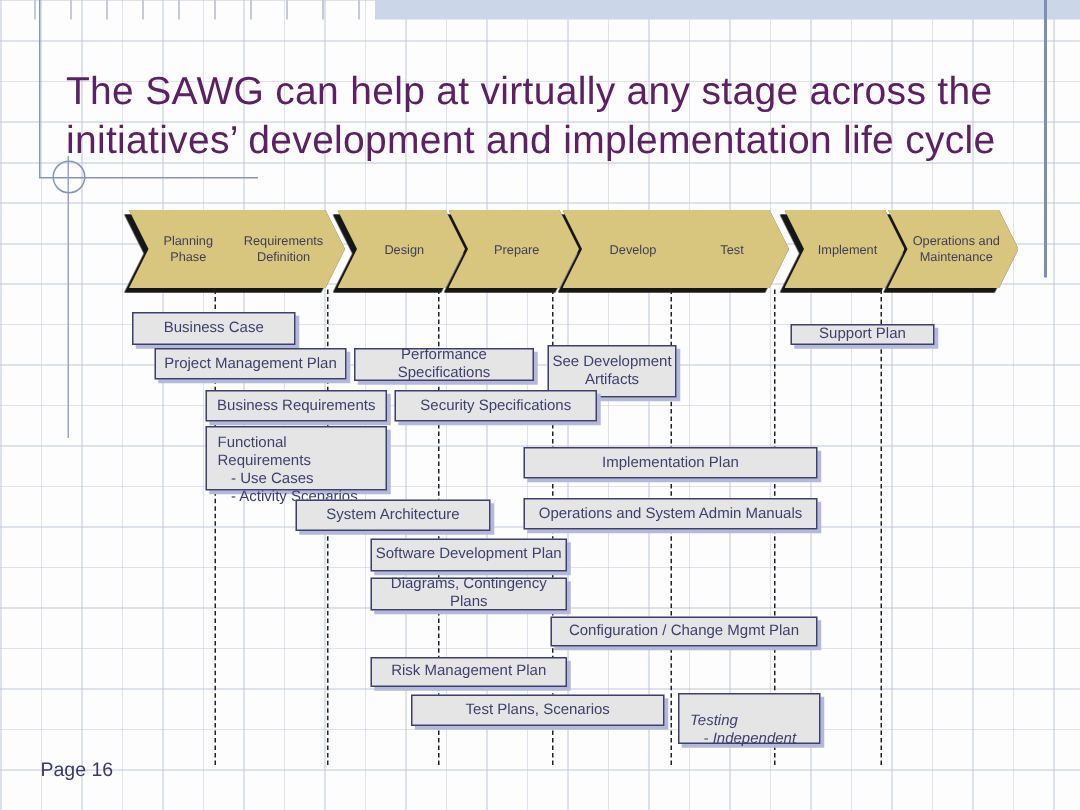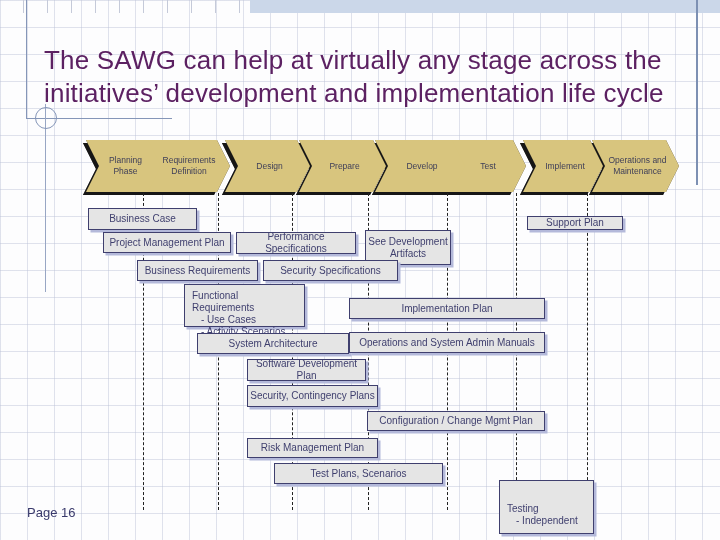--- a/index.html
+++ b/index.html
@@ -38,21 +38,21 @@
   
   .dash{position:absolute;top:193px;height:317px;width:0;border-left:1px dashed #222;z-index:1;}
   
   .abox{
     position:absolute;background:#e5e5e5;border:1px solid #3f3f6e;
     box-shadow:2.5px 2.5px 0 #b4b9da;color:#3f3f6e;font-size:10px;
     display:flex;align-items:center;justify-content:center;text-align:center;
     box-sizing:border-box;z-index:2;line-height:1.2;padding:1px 2px;
   }
   .abox.list{flex-direction:column;align-items:flex-start;justify-content:center;
-    text-align:left;padding:19px 4px 3px 7px;margin-left:47px;}
+    text-align:left;padding:19px 4px 3px 7px;}
   .abox.list .bullet{padding-left:9px;}
   
   .page-label{position:absolute;left:27px;top:505px;color:#39396b;font-size:13px;}
 </style>
 </head>
 <body>
 
 <div class="top-stripes"></div>
 <div class="top-band"></div>
 <div class="right-vline"></div>
@@ -106,26 +106,26 @@
 <div class="abox" style="left:137px;top:260px;width:121px;height:21px;">Business Requirements</div>
 <div class="abox" style="left:263px;top:260px;width:135px;height:21px;text-align:right;">Security Specifications</div>
 
 <div class="abox list" style="left:137px;top:284px;width:121px;height:43px;">
   <span>Functional Requirements</span>
   <span class="bullet">- Use Cases</span>
   <span class="bullet">- Activity Scenarios</span>
 </div>
 
 <div class="abox" style="left:349px;top:298px;width:196px;height:21px;">Implementation Plan</div>
-<div class="abox" style="left:197px;top:333px;width:152px;height:21px;">System Architecture</div>
+<div class="abox" style="left:197px;top:333px;width:130px;height:21px;">System Architecture</div>
 <div class="abox" style="left:349px;top:332px;width:196px;height:21px;">Operations and System Admin Manuals</div>
-<div class="abox" style="left:247px;top:359px;width:119px;height:22px;">Software Development Plan</div>
-<div class="abox" style="left:247px;top:385px;width:131px;height:22px;">Security, Contingency Plans</div>
+<div class="abox" style="left:247px;top:359px;width:131px;height:22px;">Software Development Plan</div>
+<div class="abox" style="left:247px;top:385px;width:131px;height:22px;">Diagrams, Contingency Plans</div>
 <div class="abox" style="left:367px;top:411px;width:178px;height:20px;">Configuration / Change Mgmt Plan</div>
 <div class="abox" style="left:247px;top:438px;width:131px;height:20px;">Risk Management Plan</div>
 <div class="abox" style="left:274px;top:463px;width:169px;height:21px;">Test Plans, Scenarios</div>
 
-<div class="abox list" style="left:452px;top:480px;width:95px;height:54px;">
+<div class="abox list" style="left:452px;top:462px;width:95px;height:34px;font-style:italic;">
   <span>Testing</span>
   <span class="bullet">- Independent</span>
 </div>
 
 <div class="page-label">Page 16</div>
 
 </body></html>

